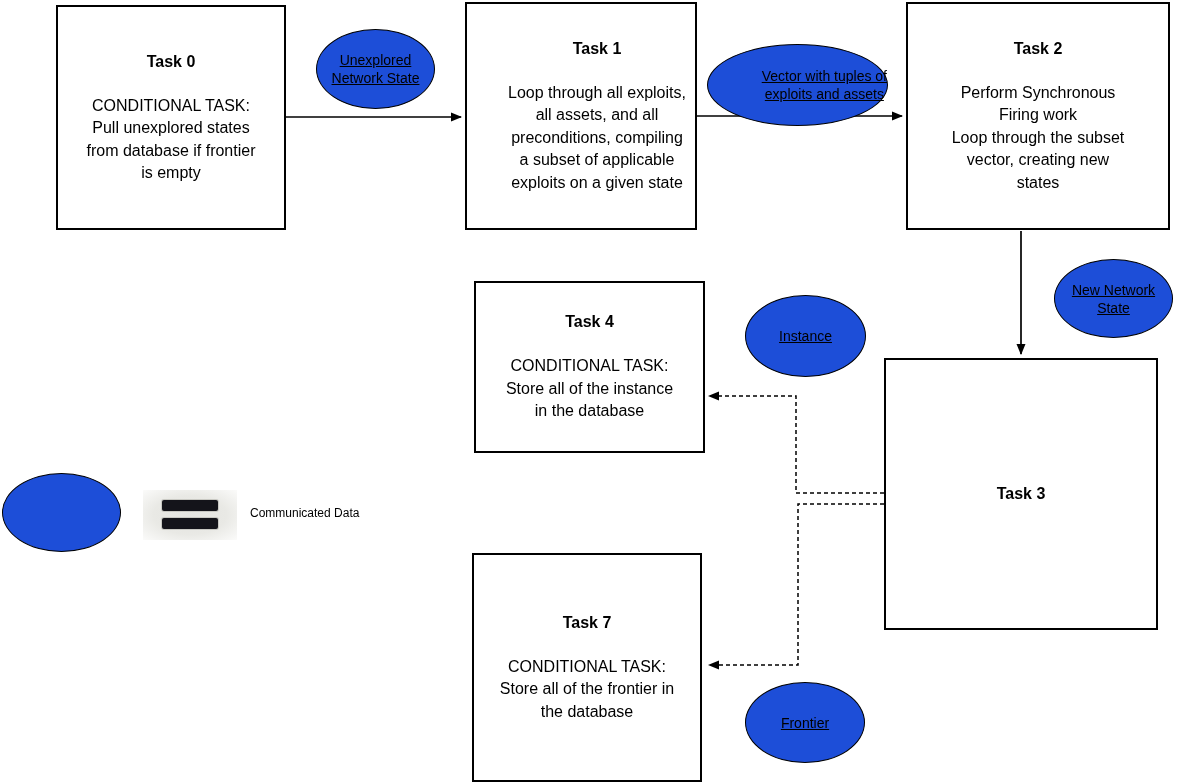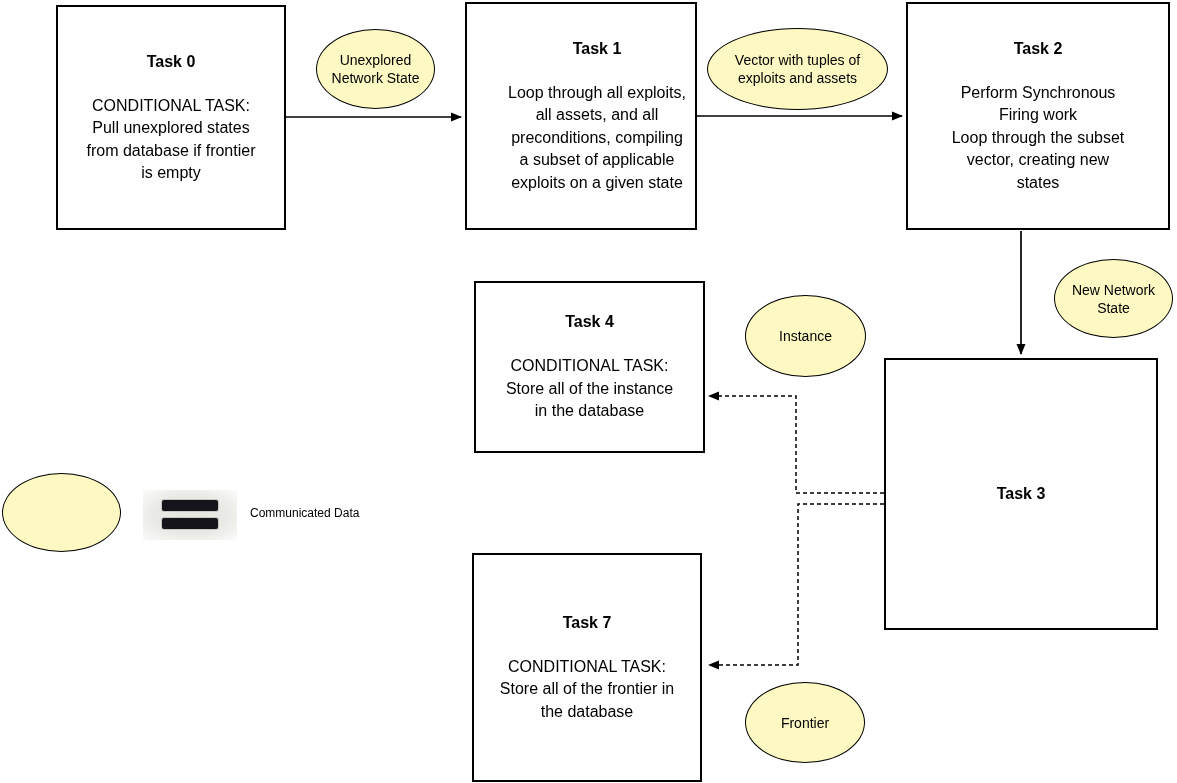--- a/index.html
+++ b/index.html
@@ -39,25 +39,26 @@
     margin-top: 22px;
     font-size: 16px;
     line-height: 22.5px;
     white-space: pre-line;
   }
   .data-ellipse {
     position: absolute;
     box-sizing: border-box;
     border: 1.5px solid #000000;
     border-radius: 50%;
-    background: #fef9c3;
+    background: #1d4ed8;
     display: flex;
     align-items: center;
     justify-content: center;
     text-align: center;
+    text-decoration: underline;
   }
   .ellipse-label {
     font-size: 14px;
     line-height: 18px;
     white-space: pre-line;
   }
   .equals-icon {
     position: absolute;
     left: 143px; top: 490px;
     width: 94px; height: 50px;
@@ -83,21 +84,21 @@
   }
   
   #task0 { left: 56px;  top: 5px;   width: 230px; height: 225px; }
   #task1 { left: 465px; top: 2px;   width: 232px; height: 228px; padding-left: 36px; }
   #task2 { left: 906px; top: 2px;   width: 264px; height: 228px; }
   #task3 { left: 884px; top: 358px; width: 274px; height: 272px; }
   #task4 { left: 474px; top: 281px; width: 231px; height: 172px; }
   #task5 { left: 472px; top: 553px; width: 230px; height: 229px; }
 
   #ellipse-unexplored  { left: 316px;  top: 29px;  width: 119px; height: 80px; }
-  #ellipse-vector      { left: 707px;  top: 28px;  width: 181px; height: 82px; }
+  #ellipse-vector      { left: 707px;  top: 44px;  width: 181px; height: 82px; justify-content: flex-end; }
   #ellipse-newnetwork  { left: 1054px; top: 259px; width: 119px; height: 79px; }
   #ellipse-instance    { left: 745px;  top: 295px; width: 121px; height: 82px; }
   #ellipse-frontier    { left: 745px;  top: 682px; width: 120px; height: 81px; }
   #ellipse-legend      { left: 2px;    top: 473px; width: 119px; height: 79px; }
 </style>
 </head>
 <body>
 
 <div id="canvas">
 

